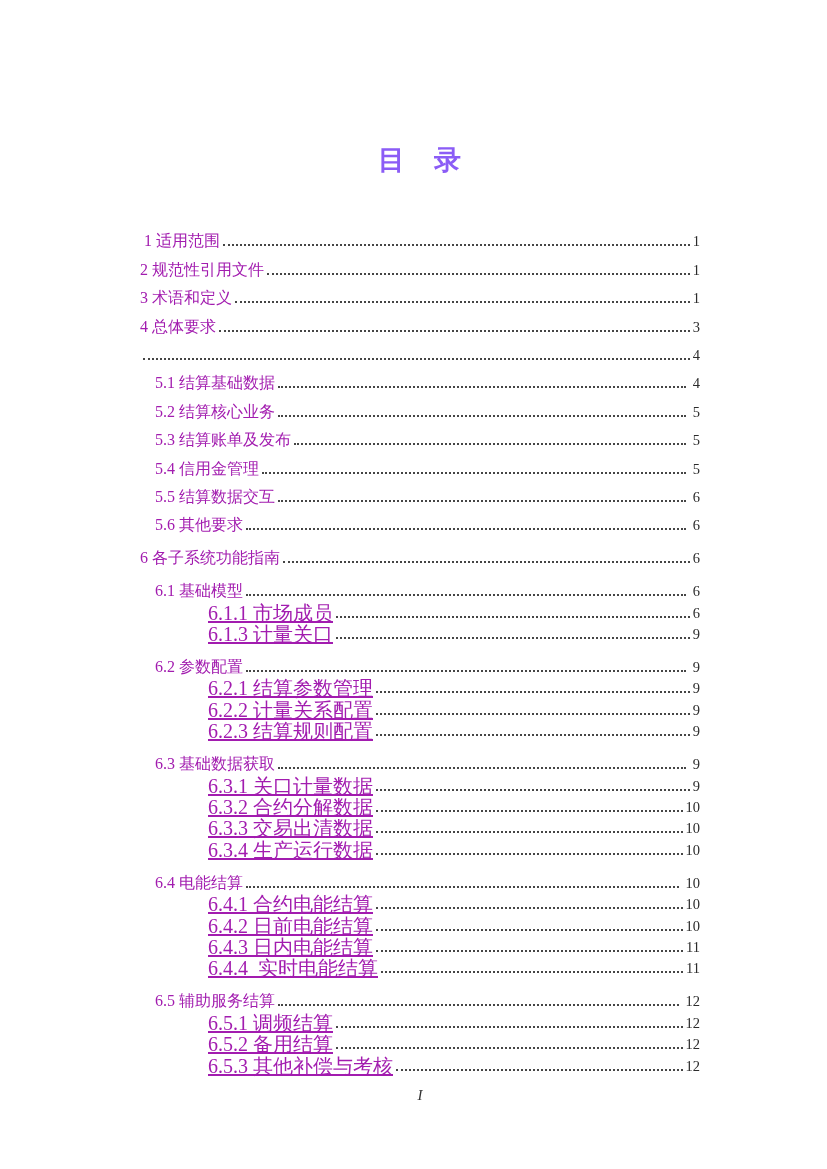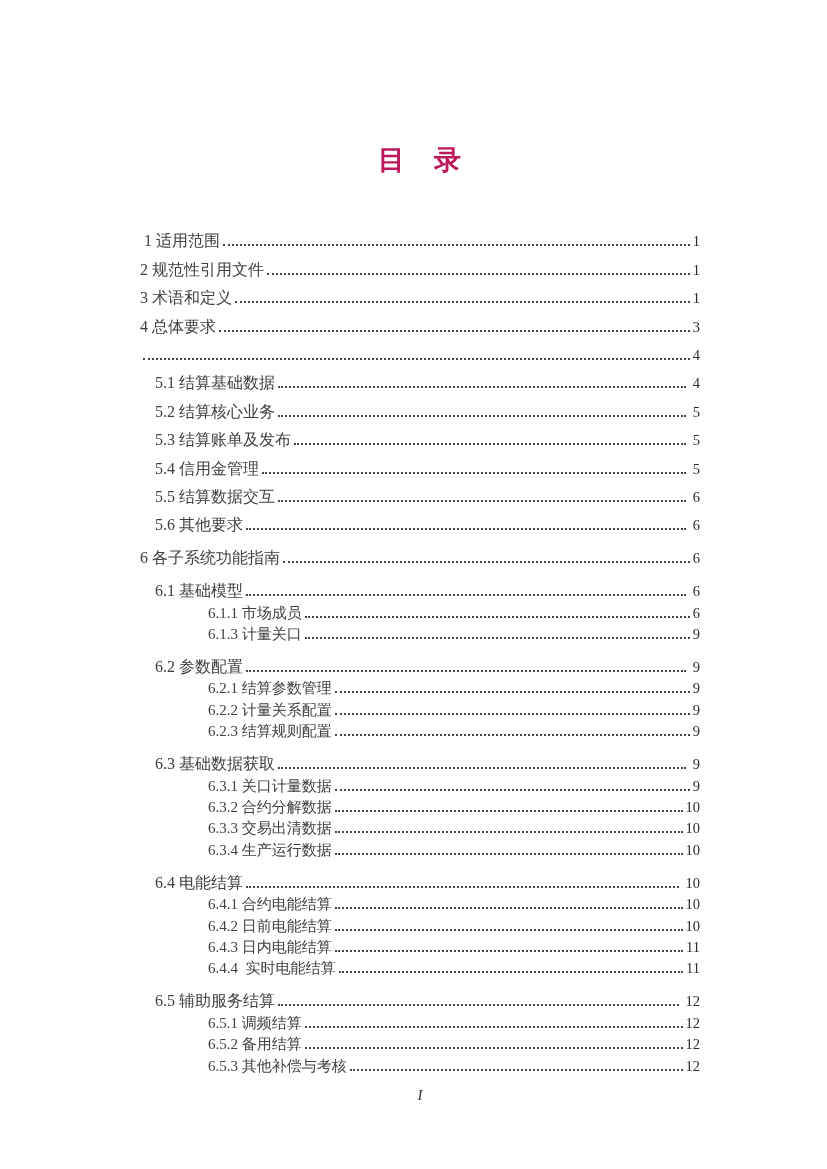--- a/index.html
+++ b/index.html
@@ -21,42 +21,42 @@
     box-sizing: border-box;
     padding: 142px 127px 0 140px;
     background: #ffffff;
   }
   .toc-title {
     margin: 0;
     text-align: center;
     font-size: 27px;
     line-height: 36px;
     font-weight: 700;
-    color: #be185d;
+    color: #8b5cf6;
     font-family: "Liberation Sans", "DejaVu Sans", sans-serif;
     letter-spacing: 1px;
   }
   .toc {
     margin-top: 44px;
   }
   .row {
     display: flex;
     align-items: flex-end;
   }
   .sp-a { height: 28.4px; }
   .sp-b { height: 25px; margin-top: 8px; }
   .sp-c { height: 21.4px; }
   .label {
     white-space: pre;
     font-size: 16px;
     line-height: 19px;
-    color: #404040;
+    color: #a21caf;
   }
   .lv2 .label { padding-left: 15px; }
-  .lv3 .label { padding-left: 68px; font-size: 15px; line-height: 18px; }
+  .lv3 .label { padding-left: 68px; font-size: 20px; line-height: 18px; text-decoration: underline; }
   .leader {
     flex: 1 1 auto;
     min-width: 12px;
     border-bottom: 2px dotted #454545;
     margin: 0 1px 4px 3px;
   }
   .pagenum {
     font-size: 14.5px;
     line-height: 18px;
     color: #2b2b2b;

